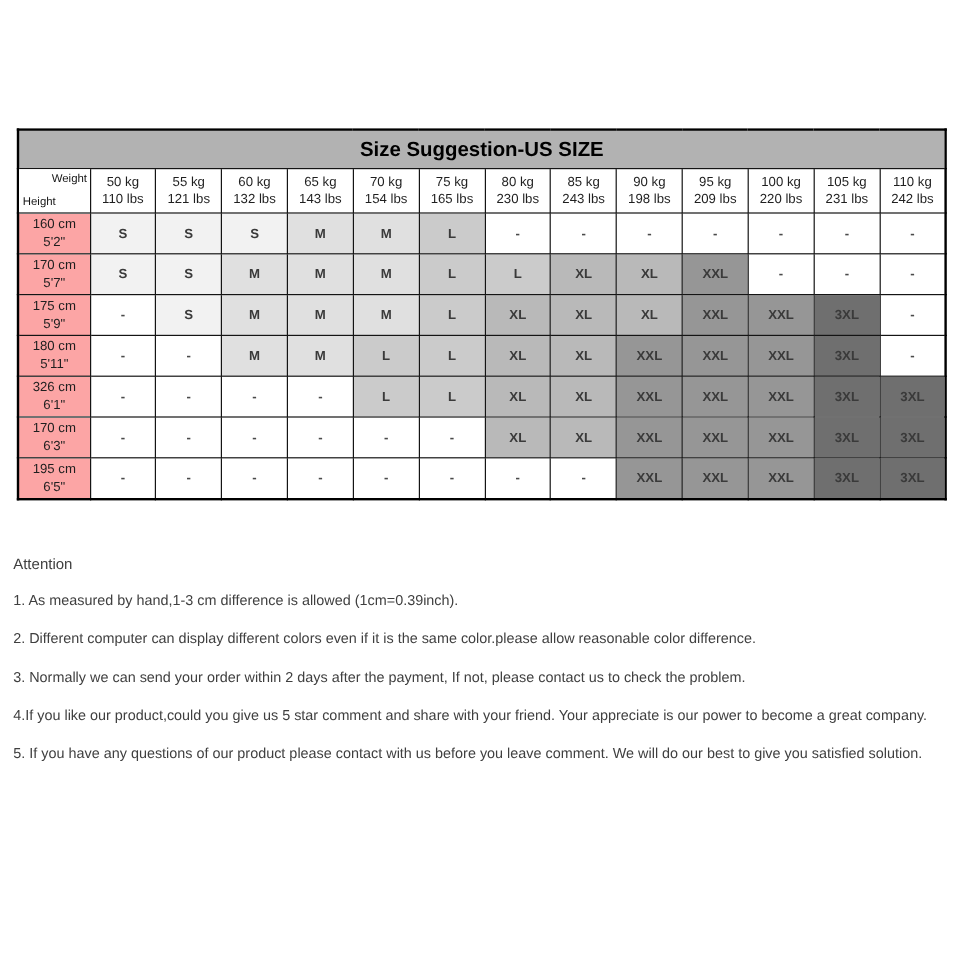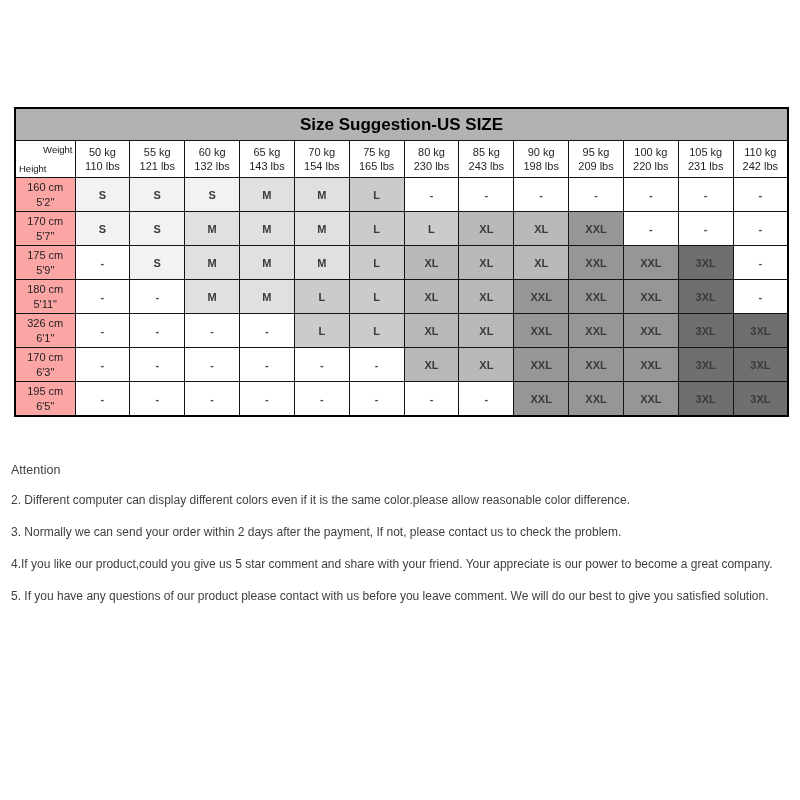--- a/index.html
+++ b/index.html
@@ -254,19 +254,20 @@
           <td class="size-cell" style="background: rgb(150, 150, 150);">XXL</td>
           <td class="size-cell" style="background: rgb(111, 111, 111);">3XL</td>
           <td class="size-cell" style="background: rgb(111, 111, 111);">3XL</td>
         </tr>
       </tbody>
   </table>
 
   <div class="attention">
     <p class="attention-heading">Attention</p>
     <div id="notes-container">
+        <p class="note">1. As measured by hand,1-3 cm difference is allowed (1cm=0.39inch).</p>
         <p class="note">2. Different computer can display different colors even if it is the same color.please allow reasonable color difference.</p>
         <p class="note">3. Normally we can send your order within 2 days after the payment, If not, please contact us to check the problem.</p>
         <p class="note">4.If you like our product,could you give us 5 star comment and share with your friend. Your appreciate is our power to become a great company.</p>
         <p class="note">5. If you have any questions of our product please contact with us before you leave comment. We will do our best to give you satisfied solution.</p>
       </div>
   </div>
 </div>
 
 </body></html>

